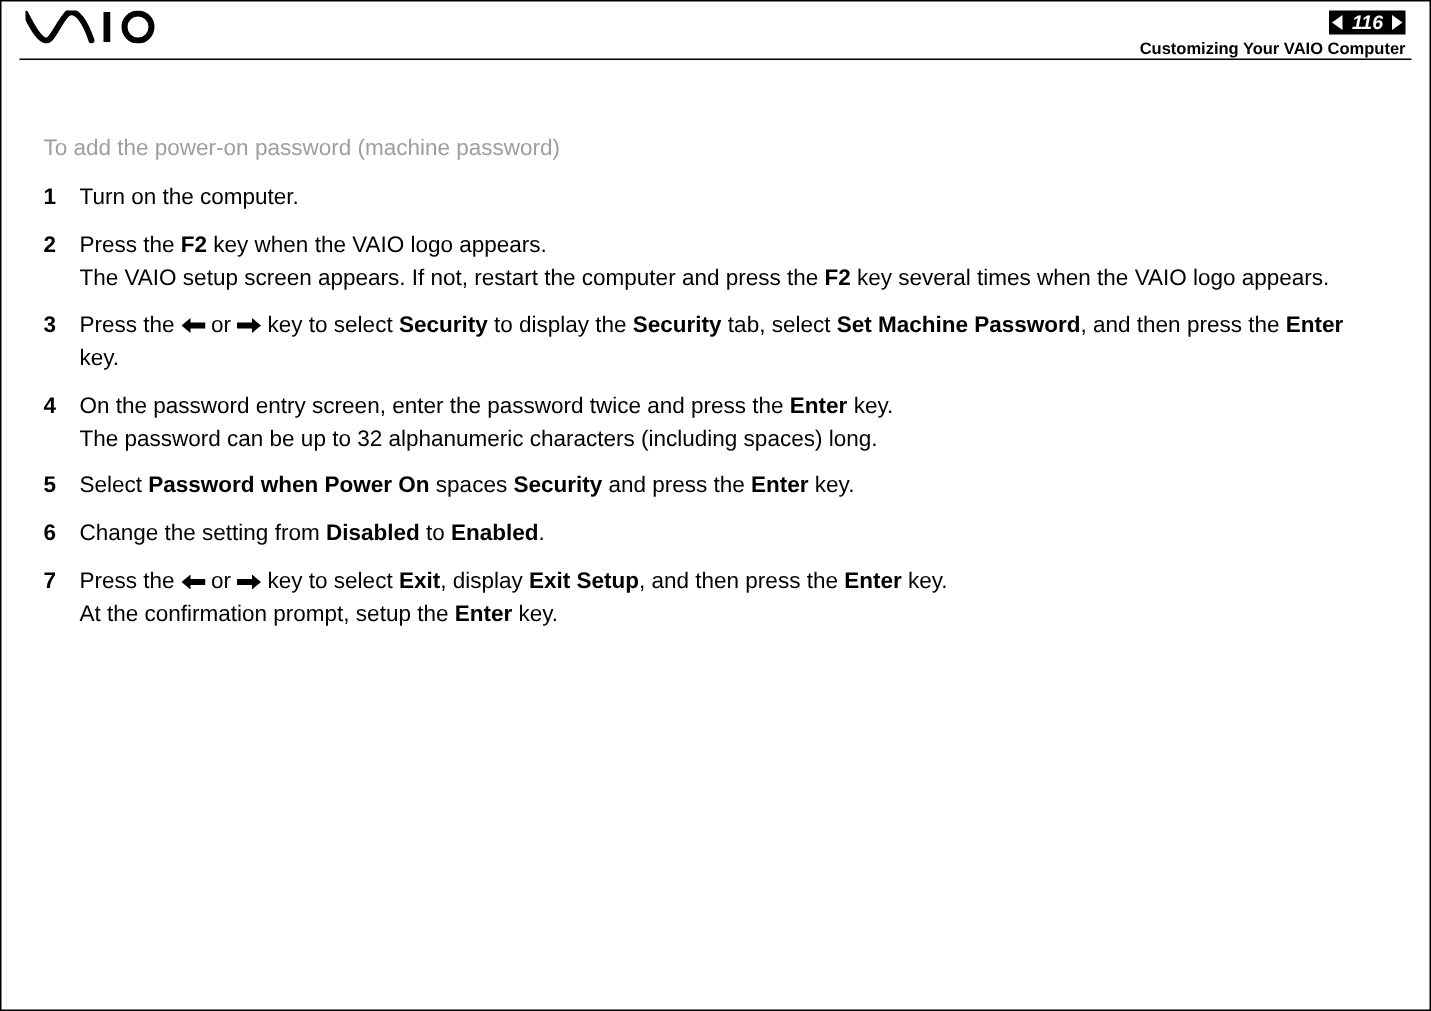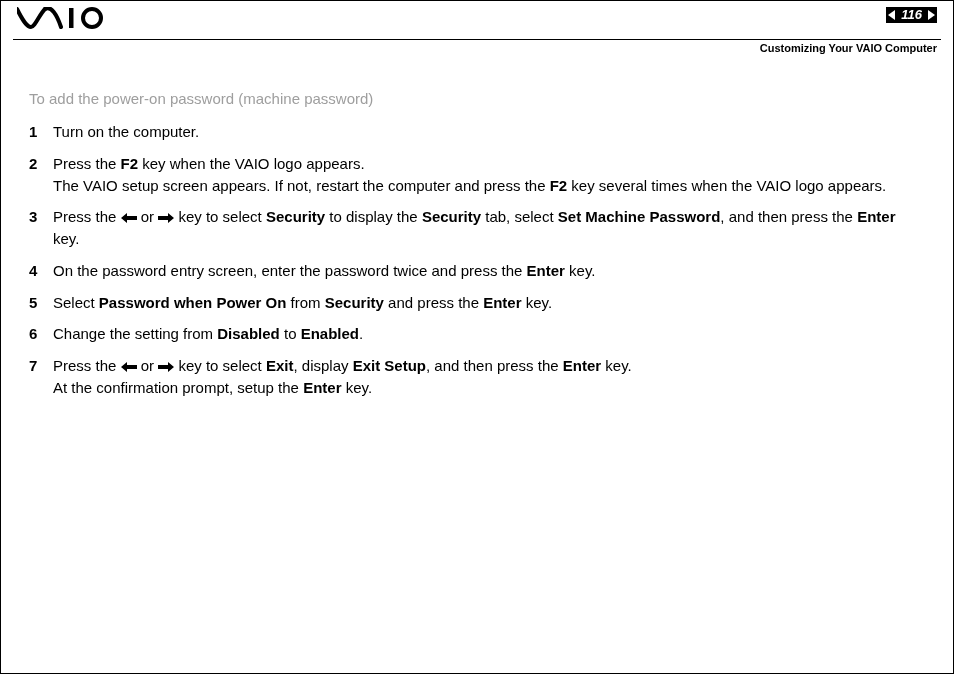--- a/index.html
+++ b/index.html
@@ -42,21 +42,21 @@
     line-height: 1.2;
   }
   .pagechip {
     display: inline-flex;
     align-items: center;
     background: #000;
     color: #fff;
     font-style: italic;
     font-weight: 700;
     padding: 0 2px;
-    margin-bottom: 18px;
+    margin-bottom: 2px;
     font-size: 13px;
     text-align: center;
   }
   .pagechip .tri {
     display: inline-block;
     width: 0; height: 0;
   }
   .tri-left {
     border-top: 5px solid transparent;
     border-bottom: 5px solid transparent;
@@ -164,27 +164,28 @@
               </svg></span><span> or </span><span class="arrow"><svg width="16" height="10" viewBox="0 0 16 10">
                 <path d="M16 5 L10 0 L10 3 L0 3 L0 7 L10 7 L10 10 Z" fill="#000"></path>
               </svg></span><span> key to select </span><span class="b">Security</span><span> to display the </span><span class="b">Security</span><span> tab, select </span><span class="b">Set Machine Password</span><span>, and then press the </span><span class="b">Enter</span><span> key.</span>
         </span>
       </li>
 
       <li>
         <span class="num">4</span>
         <span class="txt">
           <span>On the password entry screen, enter the password twice and press the </span><span class="b">Enter</span><span> key.</span><br>
+          <span>The password can be up to 32 alphanumeric characters (including spaces) long.</span>
         </span>
       </li>
 
       <li>
         <span class="num">5</span>
         <span class="txt">
-          <span>Select </span><span class="b">Password when Power On</span><span> from </span><span class="b">Security</span><span> and press the </span><span class="b">Enter</span><span> key.</span>
+          <span>Select </span><span class="b">Password when Power On</span><span> spaces </span><span class="b">Security</span><span> and press the </span><span class="b">Enter</span><span> key.</span>
         </span>
       </li>
 
       <li>
         <span class="num">6</span>
         <span class="txt">
           <span>Change the setting from </span><span class="b">Disabled</span><span> to </span><span class="b">Enabled</span><span>.</span>
         </span>
       </li>
 

